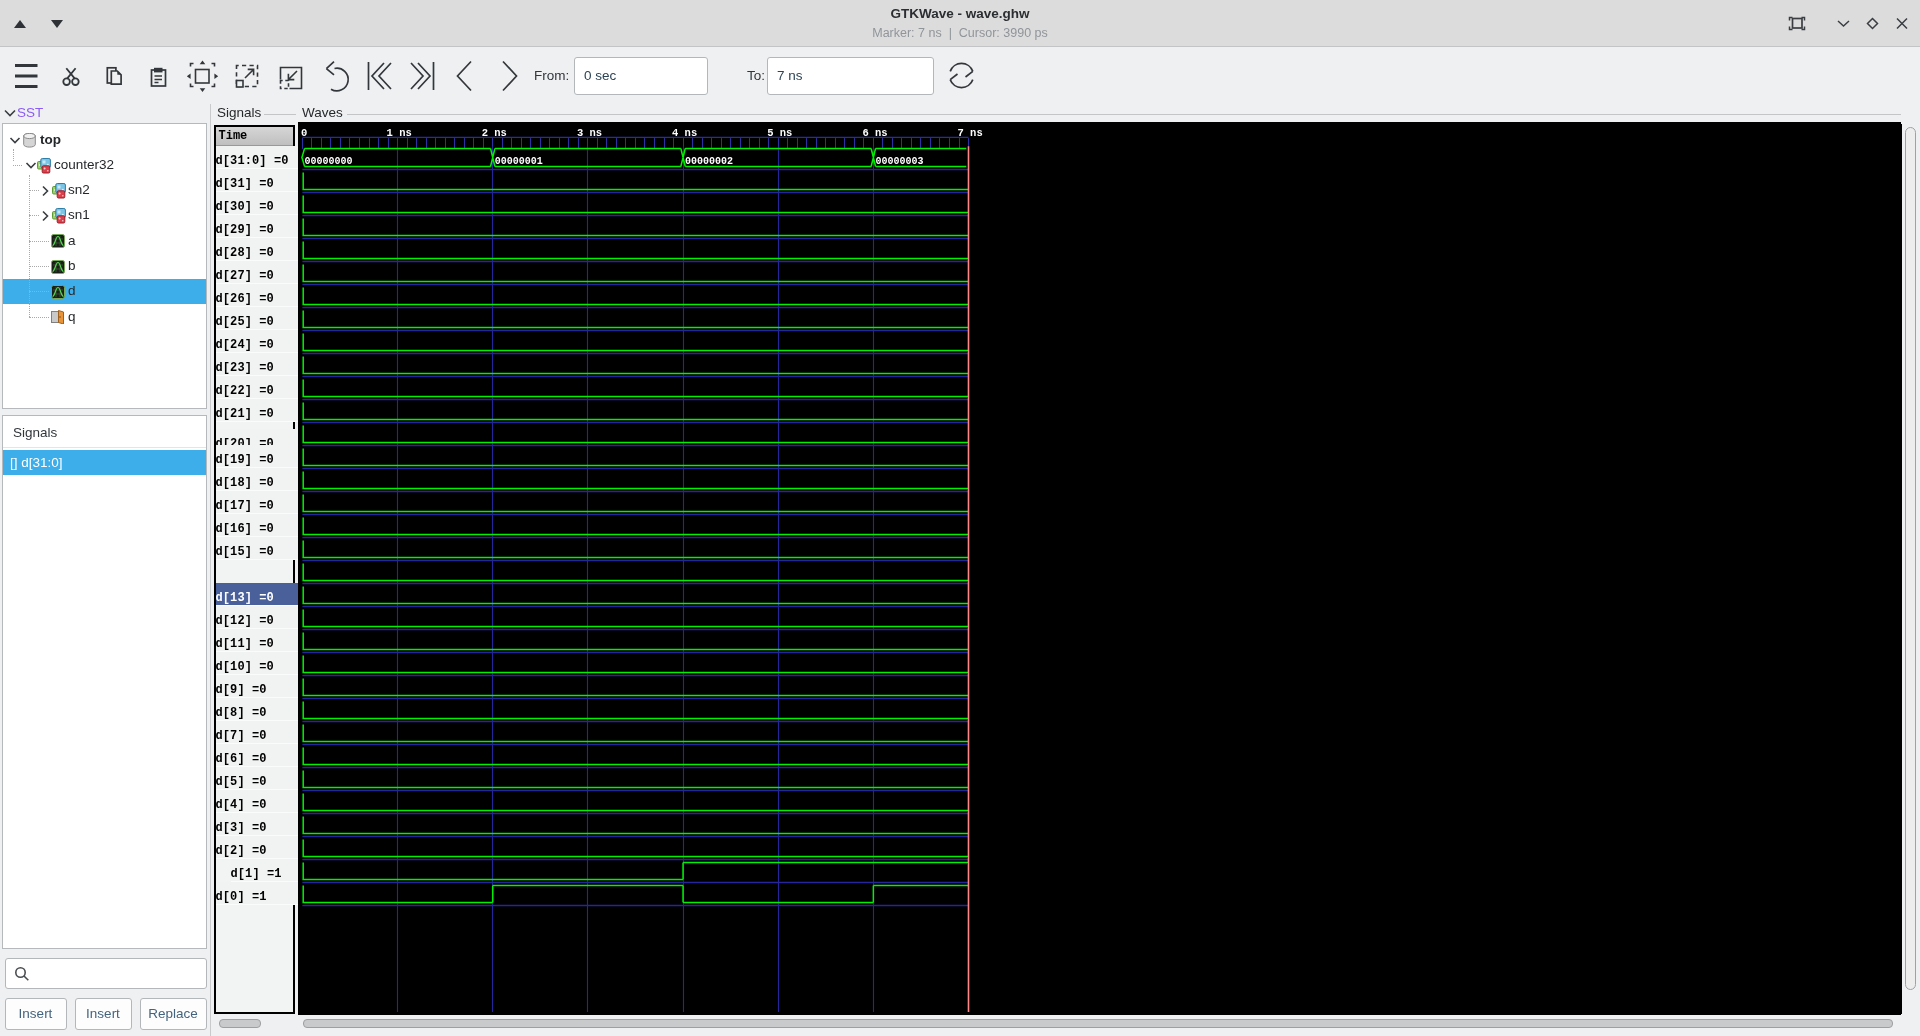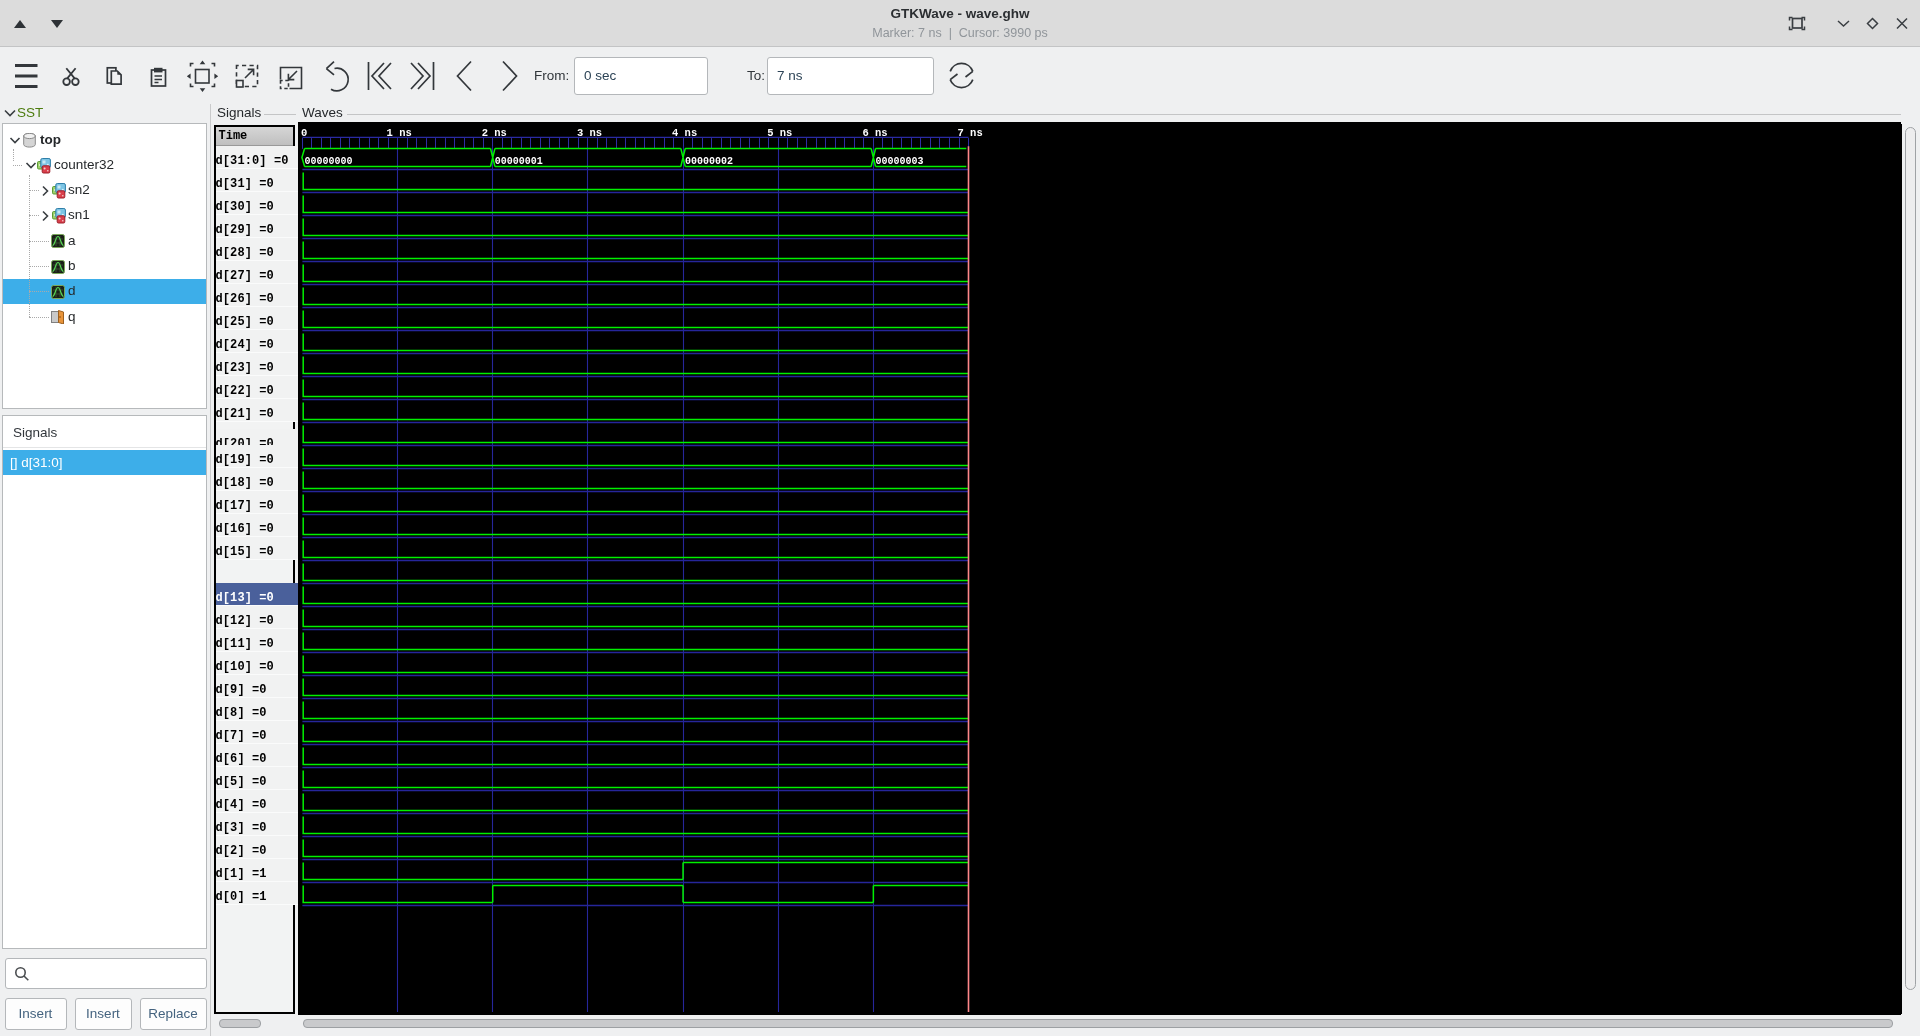--- a/index.html
+++ b/index.html
@@ -110,21 +110,21 @@
  </g>
 </svg>
 <div class="abs" style="left:534px;top:68px;font-size:13.5px;color:#31363b;">From:</div>
 <div class="abs" style="left:574px;top:57px;width:134px;height:38px;background:#fff;border:1px solid #b4b7ba;border-radius:3px;font-size:13.5px;color:#2c4356;line-height:36px;padding-left:9px;">0 sec</div>
 <div class="abs" style="left:747px;top:68px;font-size:13.5px;color:#31363b;">To:</div>
 <div class="abs" style="left:767px;top:57px;width:167px;height:38px;background:#fff;border:1px solid #b4b7ba;border-radius:3px;font-size:13.5px;color:#2c4356;line-height:36px;padding-left:9px;">7 ns</div>
 
 <svg class="abs" style="left:3px;top:108px" width="14" height="10" fill="none" stroke="#3a3e42" stroke-width="1.6">
     <path d="M2 2.5l5 5l5-5"></path>
   </svg>
-<div class="abs" style="left:17px;top:105px;font-size:13.5px;color:#4d7c0f;">SST</div>
+<div class="abs" style="left:17px;top:105px;font-size:13.5px;color:#8b5cf6;">SST</div>
 <div class="abs" style="left:210px;top:104px;width:1px;height:932px;background:#c9cacb;"></div>
 <div class="abs" style="left:217px;top:105px;font-size:13.5px;color:#26292c;">Signals</div>
 <div class="abs" style="left:264px;top:114px;width:32px;height:1px;background:#c4c5c6;"></div>
 <div class="abs" style="left:302px;top:105px;font-size:13.5px;color:#26292c;">Waves</div>
 <div class="abs" style="left:347px;top:114px;width:1554px;height:1px;background:#c4c5c6;"></div>
 
 <div class="panel" style="left:2px;top:123px;width:205px;height:286px;"></div>
 <div class="abs" style="left:3px;top:279.4px;width:203px;height:25px;background:#3daee9;"></div>
 <div class="abs" style="left:13px;top:149px;width:1px;height:12px;border-left:1px dotted #a9a9a9;"></div>
 <div class="abs" style="left:13px;top:165px;width:9px;height:1px;border-top:1px dotted #a9a9a9;"></div>
@@ -252,21 +252,21 @@
 <div class="srow" style="top:629.3px;">d[11] =0</div>
 <div class="srow" style="top:652.3px;">d[10] =0</div>
 <div class="srow" style="top:675.3px;">d[9] =0</div>
 <div class="srow" style="top:698.3px;">d[8] =0</div>
 <div class="srow" style="top:721.3px;">d[7] =0</div>
 <div class="srow" style="top:744.3px;">d[6] =0</div>
 <div class="srow" style="top:767.3px;">d[5] =0</div>
 <div class="srow" style="top:790.3px;">d[4] =0</div>
 <div class="srow" style="top:813.3px;">d[3] =0</div>
 <div class="srow" style="top:836.3px;">d[2] =0</div>
-<div class="srow" style="top:859.3px;">d[1] =1</div>
+<div class="srow" style="top:859.3px;margin-left:15px;">d[1] =1</div>
 <div class="srow" style="top:882.3px;">d[0] =1</div>
 
 <div class="abs" style="left:218.5px;top:1019px;width:42px;height:8.5px;background:#c9cacc;border:1px solid #9da0a3;border-radius:4px;"></div>
 
 <div class="abs" style="left:297.5px;top:122px;width:1603px;height:892.5px;background:#000;"></div>
 <svg width="1602" height="890" viewBox="0 0 1602 890" style="position:absolute;left:299.5px;top:124.0px;">
 <rect x="0" y="0" width="1602" height="890" fill="#000000"></rect>
 <path d="M2.40 13.4H668.50" stroke="#2a2aa2" stroke-width="1.4" fill="none"></path>
 <path d="M2.5 14.1V24.9 M11.5 14.1V24.9 M21.5 14.1V24.9 M30.5 14.1V24.9 M40.5 14.1V24.9 M49.5 14.1V24.9 M59.5 14.1V24.9 M69.5 14.1V24.9 M78.5 14.1V24.9 M88.5 14.1V24.9 M97.5 14.1V24.9 M107.5 14.1V24.9 M116.5 14.1V24.9 M126.5 14.1V24.9 M135.5 14.1V24.9 M145.5 14.1V24.9 M154.5 14.1V24.9 M164.5 14.1V24.9 M173.5 14.1V24.9 M183.5 14.1V24.9 M192.5 14.1V24.9 M202.5 14.1V24.9 M211.5 14.1V24.9 M221.5 14.1V24.9 M230.5 14.1V24.9 M240.5 14.1V24.9 M249.5 14.1V24.9 M259.5 14.1V24.9 M268.5 14.1V24.9 M278.5 14.1V24.9 M287.5 14.1V24.9 M297.5 14.1V24.9 M306.5 14.1V24.9 M316.5 14.1V24.9 M325.5 14.1V24.9 M335.5 14.1V24.9 M344.5 14.1V24.9 M354.5 14.1V24.9 M364.5 14.1V24.9 M373.5 14.1V24.9 M383.5 14.1V24.9 M392.5 14.1V24.9 M402.5 14.1V24.9 M411.5 14.1V24.9 M421.5 14.1V24.9 M430.5 14.1V24.9 M440.5 14.1V24.9 M449.5 14.1V24.9 M459.5 14.1V24.9 M468.5 14.1V24.9 M478.5 14.1V24.9 M487.5 14.1V24.9 M497.5 14.1V24.9 M506.5 14.1V24.9 M516.5 14.1V24.9 M525.5 14.1V24.9 M535.5 14.1V24.9 M544.5 14.1V24.9 M554.5 14.1V24.9 M563.5 14.1V24.9 M573.5 14.1V24.9 M582.5 14.1V24.9 M592.5 14.1V24.9 M601.5 14.1V24.9 M611.5 14.1V24.9 M620.5 14.1V24.9 M630.5 14.1V24.9 M639.5 14.1V24.9 M649.5 14.1V24.9 M659.5 14.1V24.9 M668.5 14.1V24.9" stroke="#2e2ea6" stroke-width="1" fill="none"></path>
 <text x="0.9" y="12.4" font-family="Liberation Mono, monospace" font-size="10.5" font-weight="bold" fill="#ffffff">0</text>

